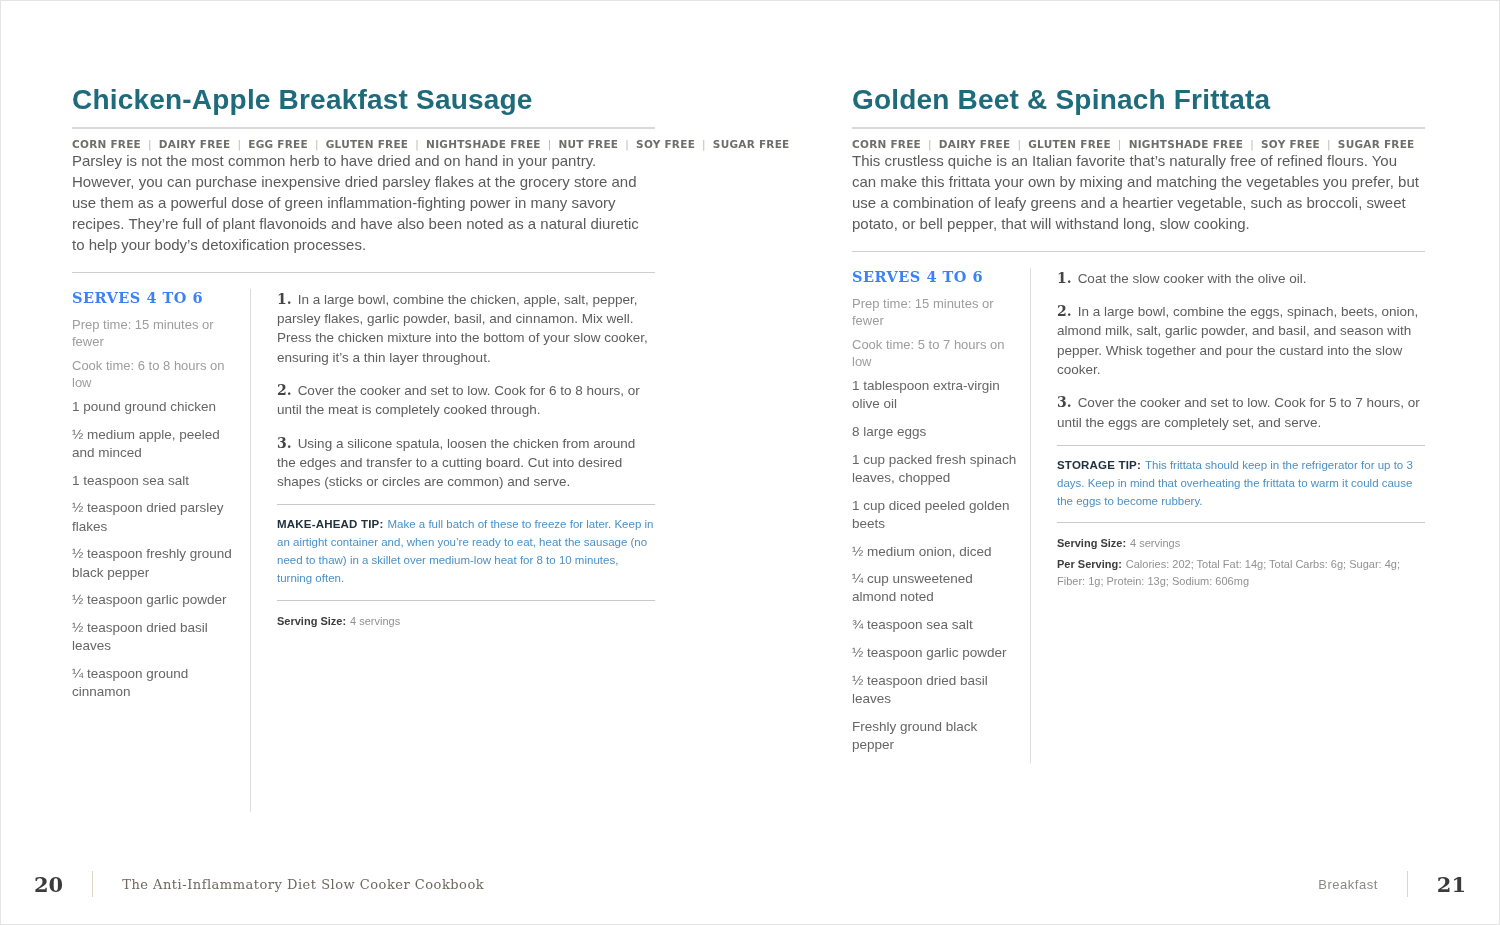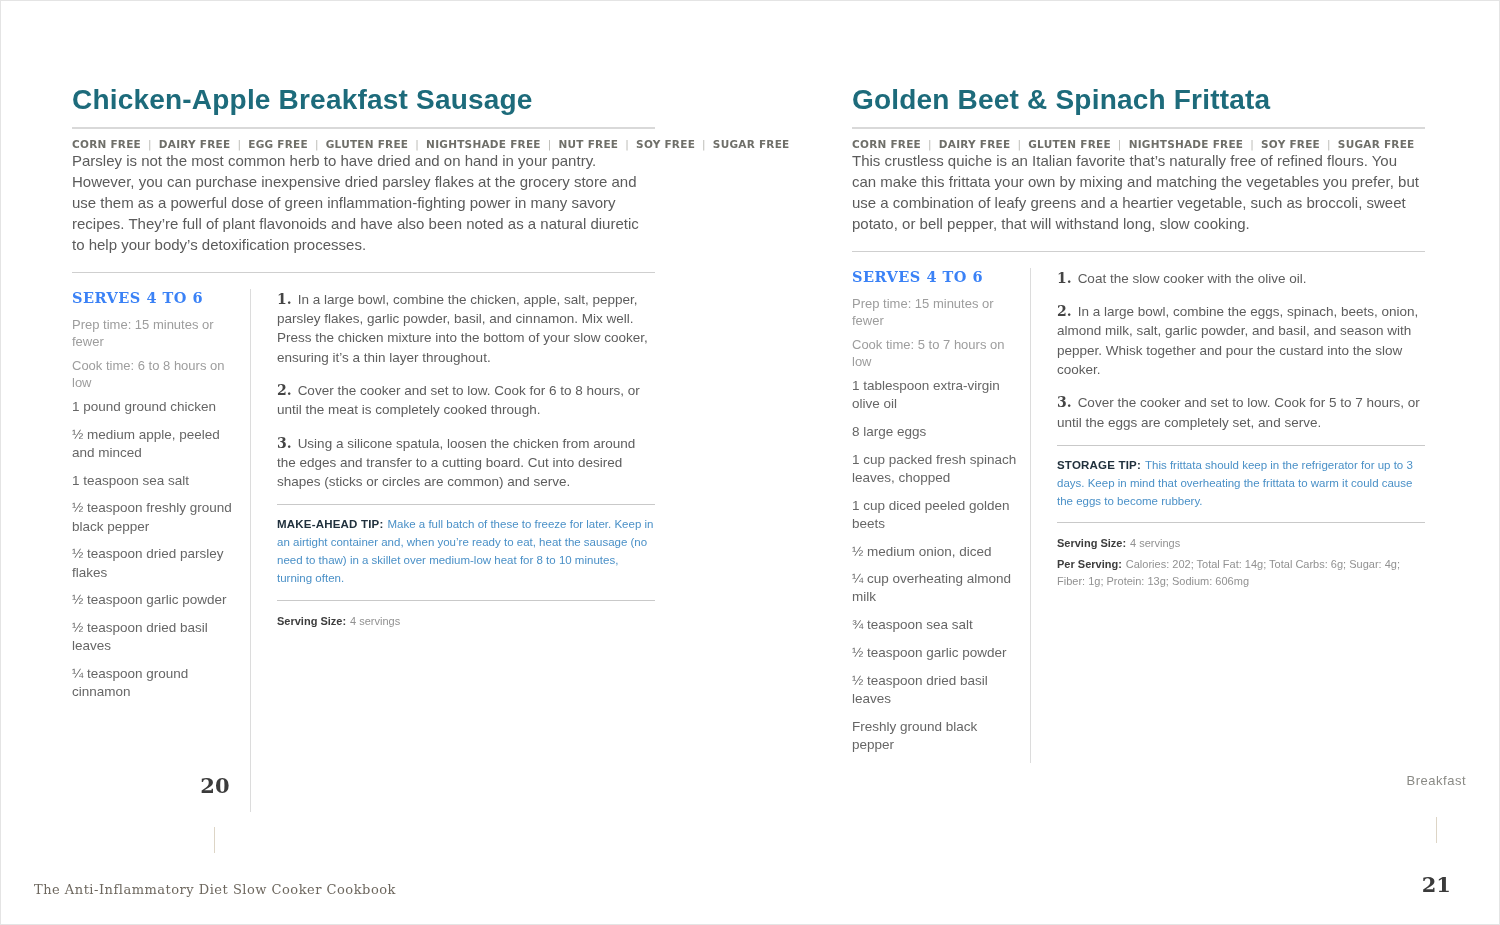--- a/index.html
+++ b/index.html
@@ -91,21 +91,21 @@
   .lbl { font-weight: 700; color: #3d3d3d; margin-right: 4px; }
 
   .footer {
     position: absolute;
     left: 0; right: 0; bottom: 28px;
     display: flex;
     justify-content: space-between;
     align-items: center;
     padding: 0 34px;
   }
-  .footer-group { display: flex; align-items: center; gap: 29px; flex-direction: column; }
+  .footer-group { display: flex; align-items: center; gap: 29px; }
   .page-num {
     font-family: "DejaVu Serif", serif;
     font-weight: 700;
     font-size: 21px;
     color: #3b3b3b;
   }
   .footer-bar { width: 1px; height: 26px; background: #ddd5c6; }
   .book-title {
     font-family: "DejaVu Serif", serif;
     font-size: 13px;
@@ -132,22 +132,22 @@
 
   <div class="content-row row-tall">
     <div class="col-ingredients">
       <h2 class="serves">SERVES 4 TO 6</h2>
       <p class="time-line">Prep time: 15 minutes or fewer</p>
       <p class="time-line">Cook time: 6 to 8 hours on low</p>
       <div class="ingredients">
         <p class="ingredient">1 pound ground chicken</p>
         <p class="ingredient">½ medium apple, peeled and minced</p>
         <p class="ingredient">1 teaspoon sea salt</p>
+        <p class="ingredient">½ teaspoon dried parsley flakes</p>
         <p class="ingredient">½ teaspoon freshly ground black pepper</p>
-        <p class="ingredient">½ teaspoon dried parsley flakes</p>
         <p class="ingredient">½ teaspoon garlic powder</p>
         <p class="ingredient">½ teaspoon dried basil leaves</p>
         <p class="ingredient">¼ teaspoon ground cinnamon</p>
       </div>
     </div>
     <div class="col-instructions">
       <p class="step"><span class="step-num">1.</span><span>In a large bowl, combine the chicken, apple, salt, pepper, parsley flakes, garlic powder, basil, and cinnamon. Mix well. Press the chicken mixture into the bottom of your slow cooker, ensuring it’s a thin layer throughout.</span></p>
       <p class="step"><span class="step-num">2.</span><span>Cover the cooker and set to low. Cook for 6 to 8 hours, or until the meat is completely cooked through.</span></p>
       <p class="step"><span class="step-num">3.</span><span>Using a silicone spatula, loosen the chicken from around the edges and transfer to a cutting board. Cut into desired shapes (sticks or circles are common) and serve.</span></p>
       <div class="tip-box">
@@ -172,21 +172,21 @@
     <div class="col-ingredients">
       <h2 class="serves">SERVES 4 TO 6</h2>
       <p class="time-line">Prep time: 15 minutes or fewer</p>
       <p class="time-line">Cook time: 5 to 7 hours on low</p>
       <div class="ingredients">
         <p class="ingredient">1 tablespoon extra-virgin olive oil</p>
         <p class="ingredient">8 large eggs</p>
         <p class="ingredient">1 cup packed fresh spinach leaves, chopped</p>
         <p class="ingredient">1 cup diced peeled golden beets</p>
         <p class="ingredient">½ medium onion, diced</p>
-        <p class="ingredient">¼ cup overheating almond milk</p>
+        <p class="ingredient">¼ cup unsweetened almond noted</p>
         <p class="ingredient">¾ teaspoon sea salt</p>
         <p class="ingredient">½ teaspoon garlic powder</p>
         <p class="ingredient">½ teaspoon dried basil leaves</p>
         <p class="ingredient">Freshly ground black pepper</p>
       </div>
     </div>
     <div class="col-instructions">
       <p class="step"><span class="step-num">1.</span><span>Coat the slow cooker with the olive oil.</span></p>
       <p class="step"><span class="step-num">2.</span><span>In a large bowl, combine the eggs, spinach, beets, onion, almond milk, salt, garlic powder, and basil, and season with pepper. Whisk together and pour the custard into the slow cooker.</span></p>
       <p class="step"><span class="step-num">3.</span><span>Cover the cooker and set to low. Cook for 5 to 7 hours, or until the eggs are completely set, and serve.</span></p>

